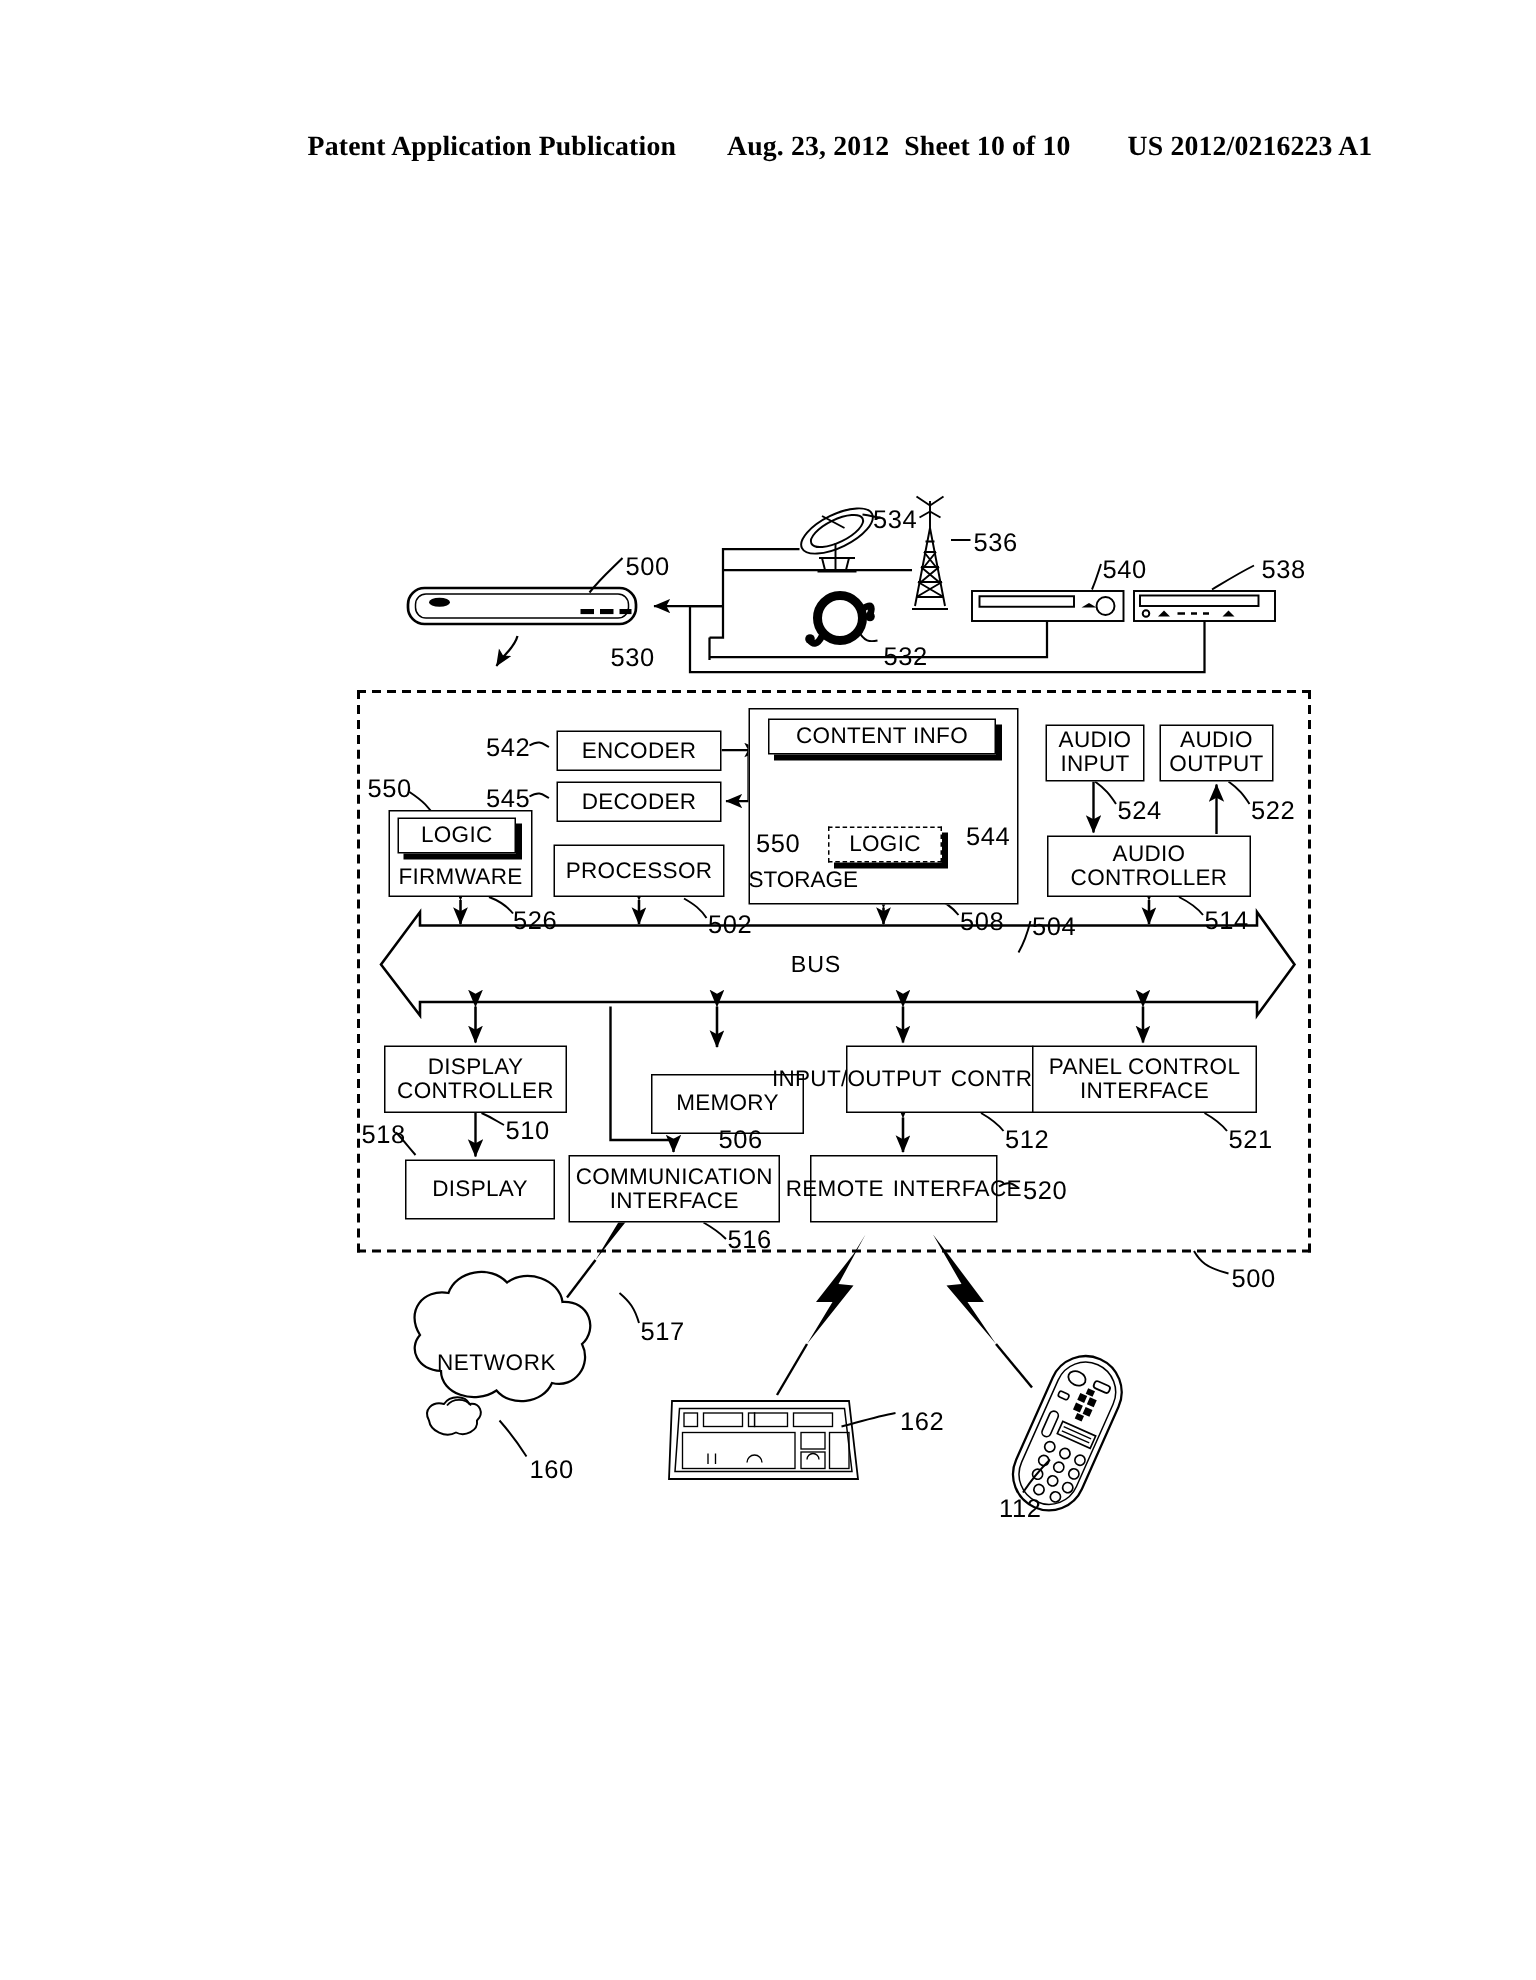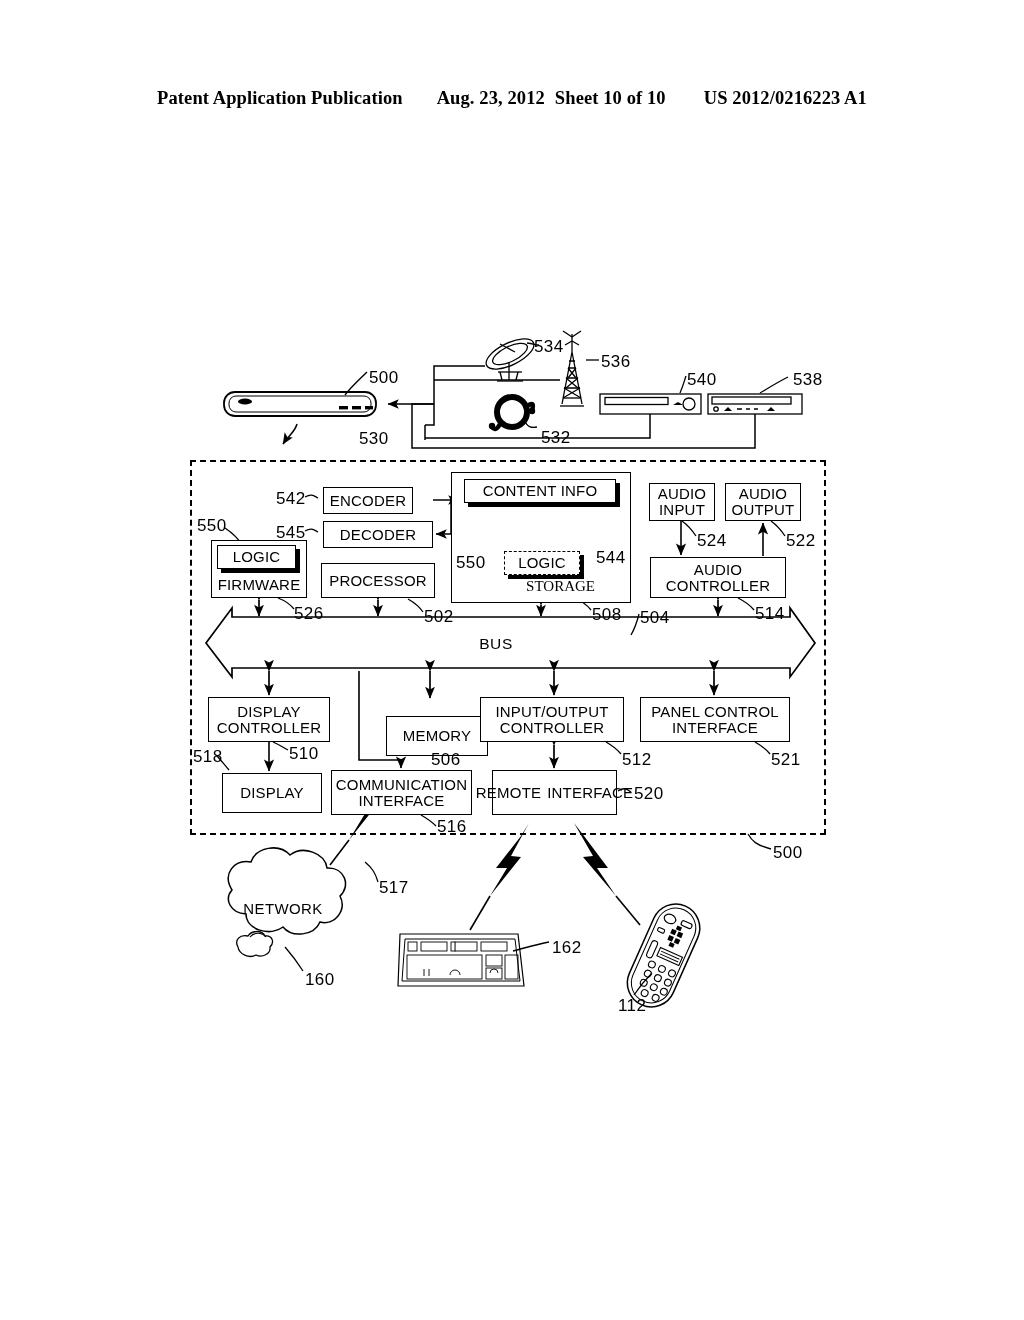--- a/index.html
+++ b/index.html
@@ -4,21 +4,21 @@
 <style>
   html,body{margin:0;padding:0;}
   body{
     width:1024px;height:1320px;
     background:#ffffff;
     font-family:"Liberation Sans", sans-serif;
     color:#000;
     overflow:hidden;
     position:relative;
   }
-  .page{position:absolute;inset:0;}
+  .page{position:absolute;inset:0;margin-left:48px;}
 
   
   .pub-header{
     position:absolute;left:0;top:88px;width:1024px;
     display:flex;justify-content:center;align-items:baseline;
     font-family:"Liberation Serif", serif;
     font-weight:bold;font-size:18.5px;letter-spacing:.1px;
     white-space:nowrap;
   }
   .pub-header span{display:inline-block;}
@@ -90,38 +90,38 @@
     <span class="h-gap2"></span>
     <span>Sheet 10 of 10</span>
     <span class="h-gap3"></span>
     <span>US 2012/0216223 A1</span>
   </div>
 
   <div class="enclosure" style="left:190px;top:460px;width:636px;height:375px;"></div>
 
   <div class="group" style="left:451px;top:472px;width:180px;height:131px;"></div>
 
-  <div class="bx" style="left:323px;top:487px;width:90px;height:27px;">
+  <div class="bx" style="left:323px;top:487px;width:110px;height:27px;">
     <span class="t">ENCODER</span>
   </div>
 
   <div class="bx" style="left:323px;top:521px;width:110px;height:27px;">
     <span class="t">DECODER</span>
   </div>
 
   <div class="bx shadow" style="left:464px;top:479px;width:152px;height:24px;">
     <span class="t">CONTENT INFO</span>
   </div>
 
 
   <div class="bx shadow dashed" style="left:504px;top:551px;width:76px;height:24px;">
     <span class="t">LOGIC</span>
   </div>
 
-  <div style="position:absolute;left:451px;top:578px;width:144px;text-align:right;font-size:15px;z-index:6;font-family:Liberation Serif, serif;">
+  <div style="position:absolute;left:451px;top:578px;width:144px;text-align:left;font-size:15px;z-index:6;">
     <span>STORAGE</span>
   </div>
 
   <div class="bx" style="left:211px;top:540px;width:96px;height:58px;flex-direction:column;justify-content:flex-end;padding-bottom:4px;">
     <span class="t">FIRMWARE</span>
   </div>
   <div class="bx shadow" style="left:217px;top:545px;width:79px;height:24px;">
     <span class="t">LOGIC</span>
   </div>
 
@@ -150,21 +150,21 @@
 
   <div class="bx" style="left:208px;top:697px;width:122px;height:45px;flex-direction:column;">
     <span class="t">DISPLAY</span>
     <span class="t">CONTROLLER</span>
   </div>
 
   <div class="bx" style="left:386px;top:716px;width:102px;height:40px;">
     <span class="t">MEMORY</span>
   </div>
 
-  <div class="bx" style="left:480px;top:697px;width:144px;height:45px;flex-direction:column;">
+  <div class="bx" style="left:516px;top:697px;width:125px;height:45px;flex-direction:row;">
     <span class="t">INPUT/OUTPUT</span>
     <span class="t">CONTROLLER</span>
   </div>
 
   <div class="bx" style="left:640px;top:697px;width:150px;height:45px;flex-direction:column;">
     <span class="t">PANEL CONTROL</span>
     <span class="t">INTERFACE</span>
   </div>
 
   <div class="bx" style="left:222px;top:773px;width:100px;height:40px;">

